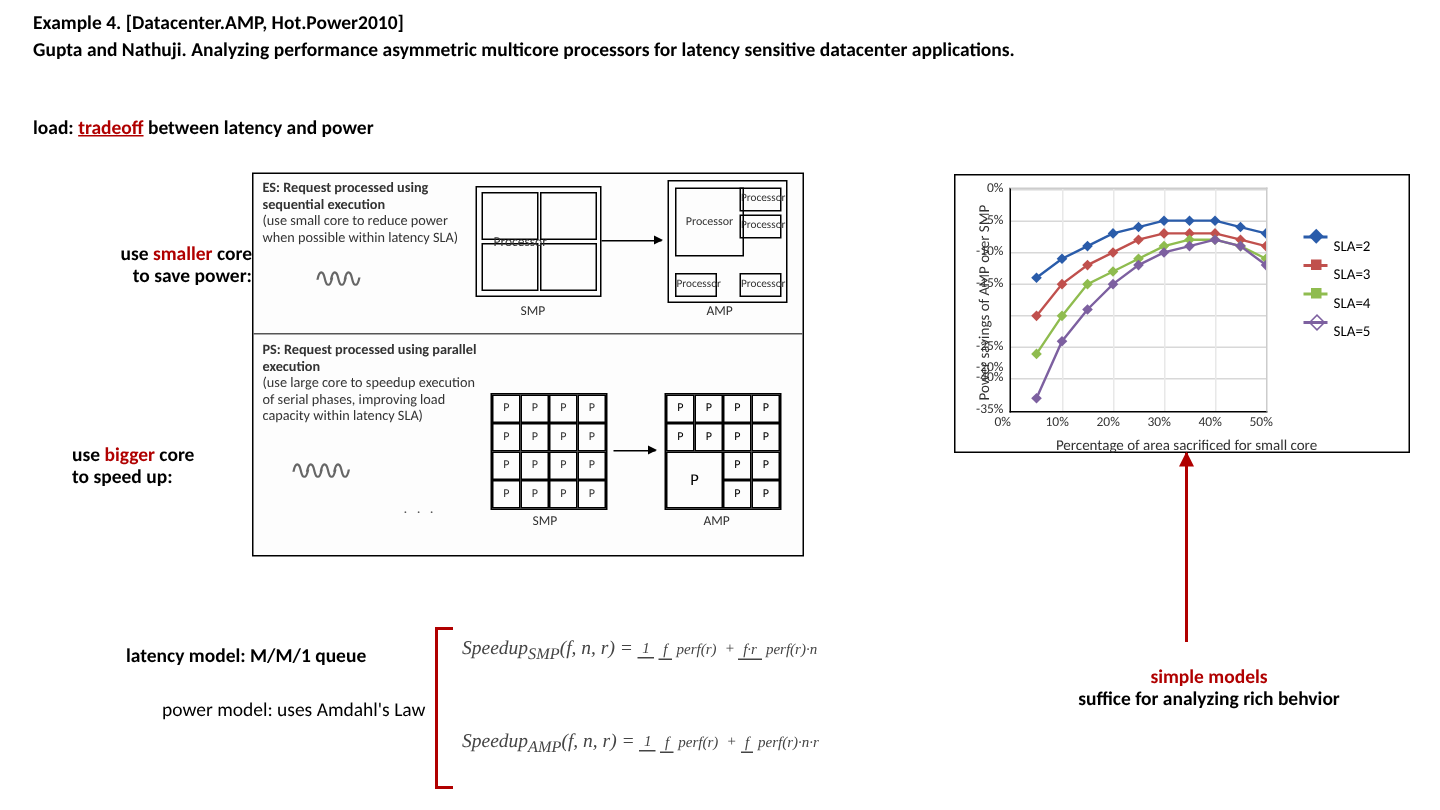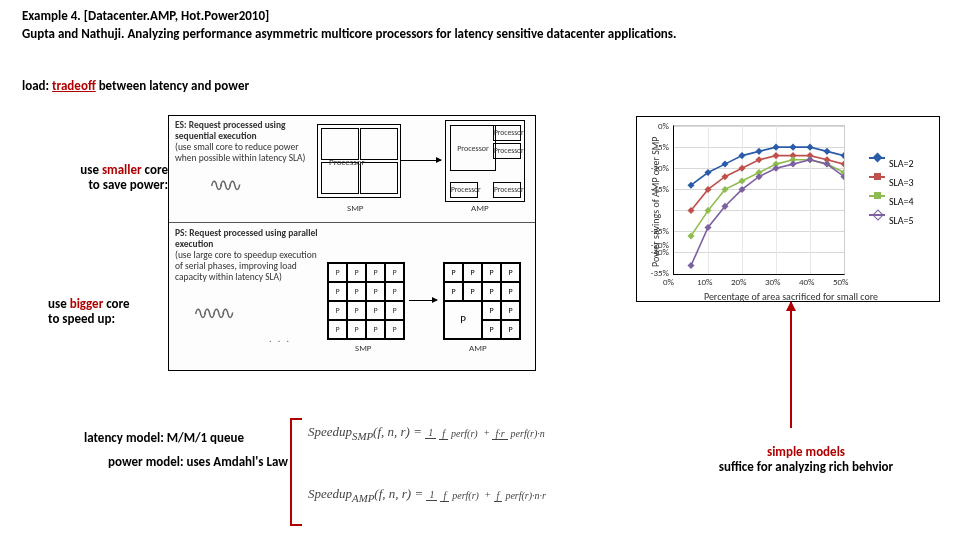--- a/index.html
+++ b/index.html
@@ -24,21 +24,21 @@
   .ampBig{position:absolute;left:4px;top:4px;width:44px;height:44px;border:1px solid #000;font-size:8px;text-align:center;line-height:44px;color:#333}
   .ampSm{position:absolute;width:26px;height:14px;border:1px solid #000;font-size:7.5px;text-align:center;line-height:14px;color:#333}
   .ps{position:absolute;left:6px;top:6px;width:150px;font-size:9.5px;line-height:1.15;color:#333}
   .dots{position:absolute;font-size:10px;color:#555;letter-spacing:2px}
   .grid4{position:absolute;border:1px solid #000}
   .grid4 div{position:absolute;border:1px solid #000;width:17px;height:17px;font-size:8px;text-align:center;line-height:17px;color:#333}
   .amp2{position:absolute;border:1px solid #000}
   .note1{position:absolute;left:48px;top:162px;width:120px;text-align:right;font-weight:700}
   .note2{position:absolute;left:48px;top:296px;width:120px;text-align:left;font-weight:700}
   .latModel{position:absolute;left:84px;top:430px;font-weight:700}
-  .powModel{position:absolute;left:108px;top:454px;font-weight:700}
+  .powModel{position:absolute;left:108px;top:466px;font-weight:400}
   .brk{position:absolute;left:290px;top:418px;width:10px;height:104px;border-left:2px solid #b00000;border-top:2px solid #b00000;border-bottom:2px solid #b00000}
   .eq{position:absolute;font-family:'Times New Roman',serif;font-style:italic;font-size:13px;color:#444}
   .eq .frac{display:inline-block;vertical-align:middle;text-align:center;font-size:10px}
   .eq .frac .t{border-bottom:1px solid #444;padding:0 3px}
   .eq .frac .b{padding:0 3px}
   .chartPanel{position:absolute;left:636px;top:116px;width:302px;height:184px;border:1px solid #000;background:#fff}
   .plot{position:absolute;left:36px;top:8px;width:170px;height:148px;border-left:1px solid #000;border-bottom:1px solid #000;border-top:1px solid #ccc;border-right:1px solid #ccc}
   .gy{position:absolute;left:0;right:0;height:1px;background:#d8d8d8}
   .gx{position:absolute;top:0;bottom:0;width:1px;background:#e8e8e8}
   .ylab{position:absolute;left:2px;width:30px;text-align:right;font-size:9px;color:#333}

